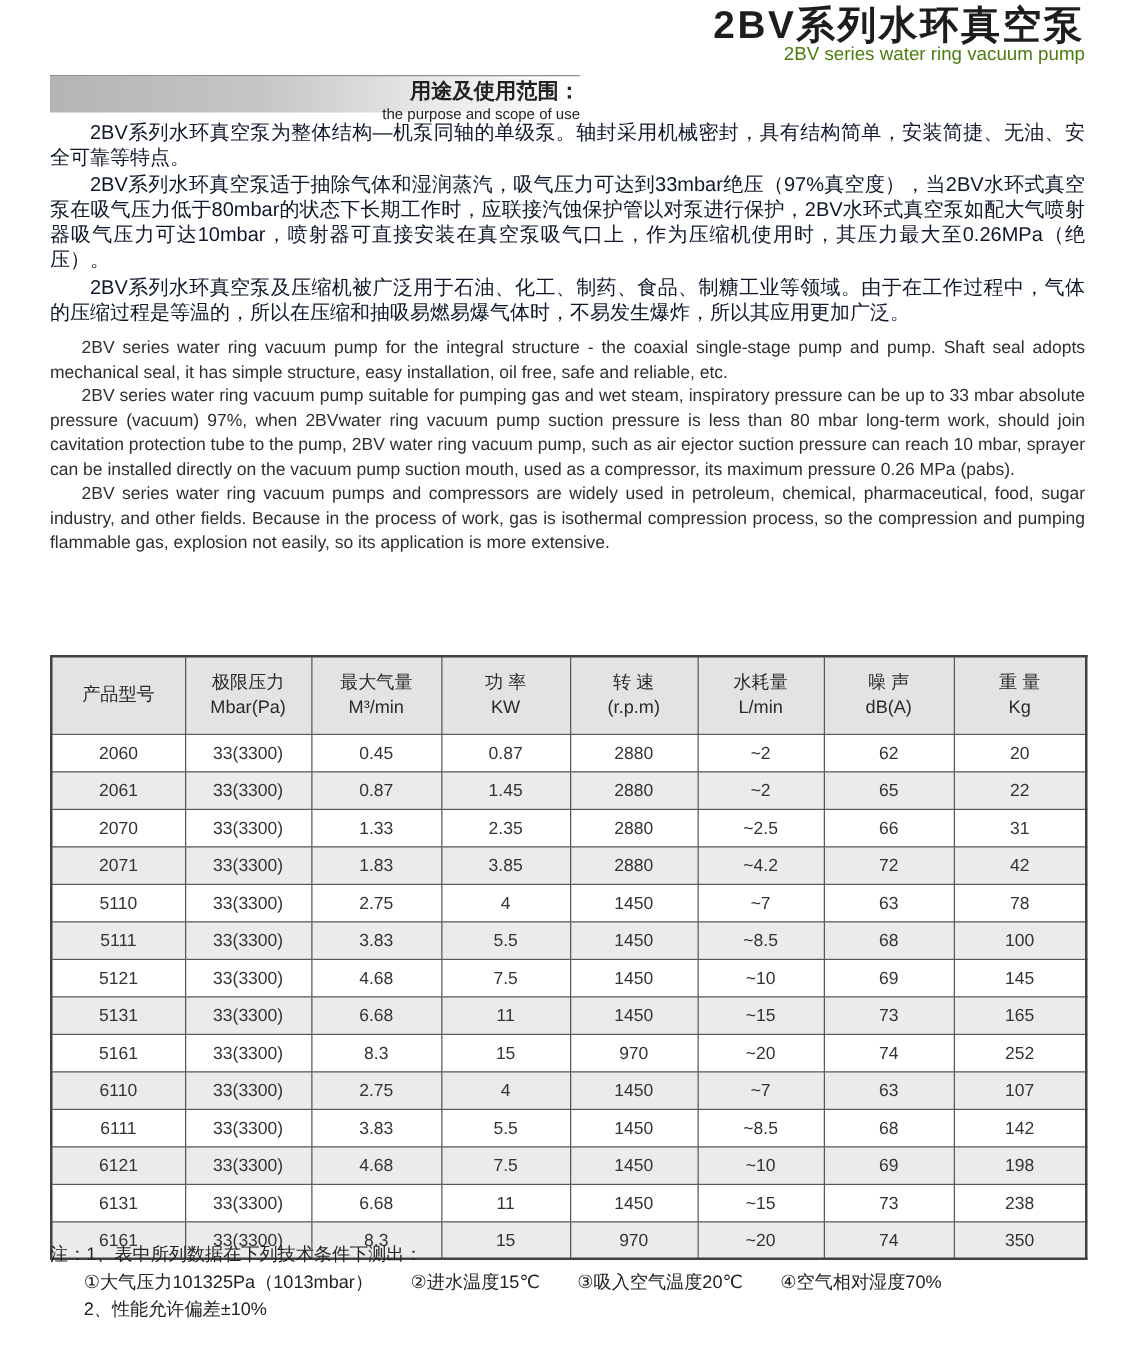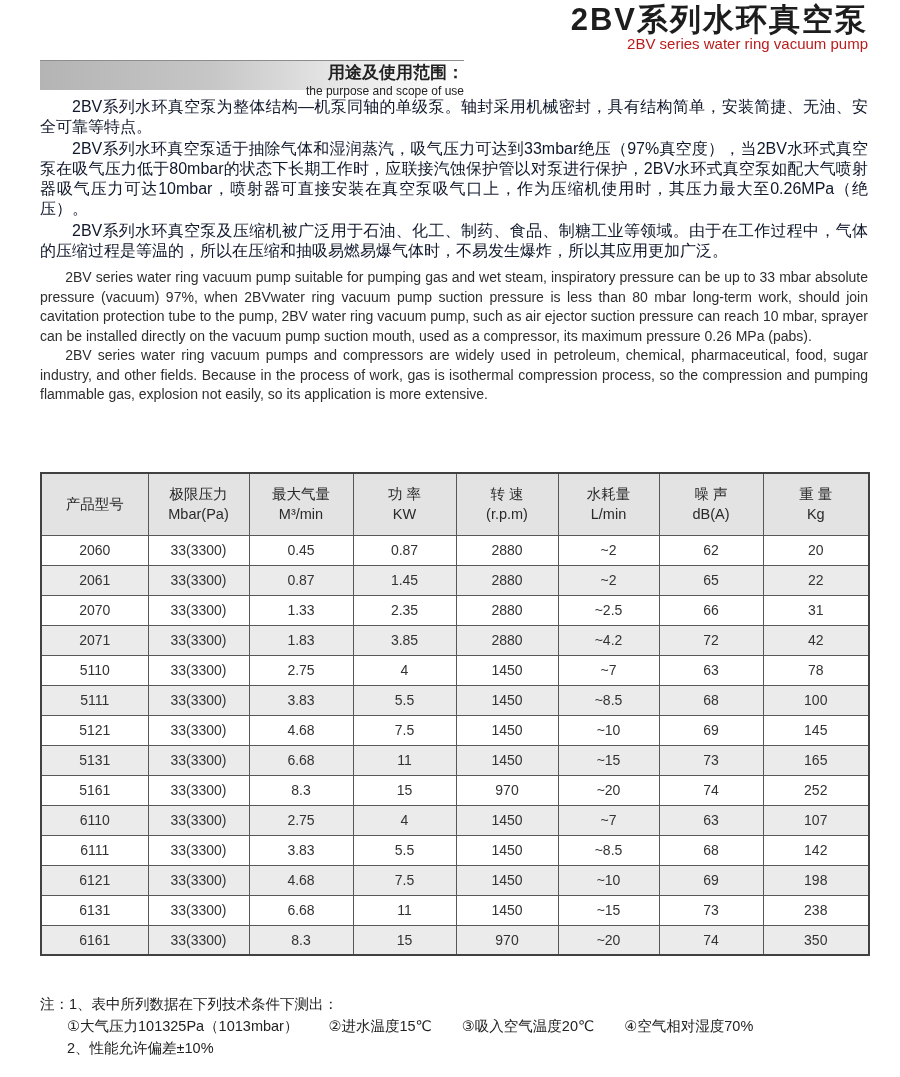--- a/index.html
+++ b/index.html
@@ -8,42 +8,42 @@
     position:relative;
     width:900px; height:1077px;
     background:#ffffff;
     font-family:"Liberation Sans","DejaVu Sans",sans-serif;
     color:#2b2b2b;
     overflow:hidden;
   }
   
   .title-block { position:absolute; top:6px; right:32px; text-align:right; }
   .title-cn { font-size:31px; font-weight:bold; letter-spacing:2px; color:#1d1d1d; line-height:28px; }
-  .title-en { font-size:15px; color:#b91c1c; line-height:19px; }
+  .title-en { font-size:15px; color:#4d7c0f; line-height:19px; }
 
   
   .section-bar {
     position:absolute; left:40px; width:424px; height:30px;
     background:linear-gradient(to right,#b4b4b4 0%,#c6c6c6 40%,#e6e6e6 70%,#ffffff 100%);
     border-top:1px solid #8d8d8d;
     display:flex; align-items:flex-end; padding-left:8px;flex-direction:column;
   }
   .bar-purpose { top:60px; }
   .bar-parameters { top:450px; }
   .section-bar .cn { font-size:17px; font-weight:bold; color:#222; }
   .section-bar .en { font-size:12px; color:#222; margin-left:8px; }
 
   
   .text-block { position:absolute; top:97px; left:40px; width:828px; height:350px; overflow:hidden; }
   .p-cn { font-size:16px; line-height:20px; text-indent:2em; text-align:justify; color:#0f172a; margin-bottom:2px; }
   .cn-group { margin-bottom:7px; }
   .p-en { font-size:14px; line-height:19.5px; text-indent:1.8em; text-align:justify; color:#2e2e2e; }
 
   
-  .table-wrap { position:absolute; top:472px; left:40px; width:736px; }
+  .table-wrap { position:absolute; top:524px; left:40px; width:736px; }
   table.params {
     width:828px; table-layout:fixed; border-collapse:collapse;
     border:2px solid #414141;
     font-size:14px; color:#333;
   }
   table.params th, table.params td { border:1px solid #585858; text-align:center; vertical-align:middle; }
   table.params thead th { height:62px; background:#e3e3e3; font-weight:normal; font-size:14.5px; line-height:20px; color:#2a2a2a; }
   table.params tbody td { height:30px; background:#ffffff; }
   table.params tbody tr.alt td { background:#ebebeb; }
 
@@ -69,20 +69,21 @@
     <span class="en">the purpose and scope of use</span>
   </div>
 
   <div class="text-block">
     <div class="cn-group">
       <p class="p-cn">2BV系列水环真空泵为整体结构—机泵同轴的单级泵。轴封采用机械密封，具有结构简单，安装简捷、无油、安全可靠等特点。</p>
       <p class="p-cn">2BV系列水环真空泵适于抽除气体和湿润蒸汽，吸气压力可达到33mbar绝压（97%真空度），当2BV水环式真空泵在吸气压力低于80mbar的状态下长期工作时，应联接汽蚀保护管以对泵进行保护，2BV水环式真空泵如配大气喷射器吸气压力可达10mbar，喷射器可直接安装在真空泵吸气口上，作为压缩机使用时，其压力最大至0.26MPa（绝压）。</p>
       <p class="p-cn">2BV系列水环真空泵及压缩机被广泛用于石油、化工、制药、食品、制糖工业等领域。由于在工作过程中，气体的压缩过程是等温的，所以在压缩和抽吸易燃易爆气体时，不易发生爆炸，所以其应用更加广泛。</p>
     </div>
     <div>
+      <p class="p-en">2BV series water ring vacuum pump for the integral structure - the coaxial single-stage pump and pump. Shaft seal adopts mechanical seal, it has simple structure, easy installation, oil free, safe and reliable, etc.</p>
       <p class="p-en">2BV series water ring vacuum pump suitable for pumping gas and wet steam, inspiratory pressure can be up to 33 mbar absolute pressure (vacuum) 97%, when 2BVwater ring vacuum pump suction pressure is less than 80 mbar long-term work, should join cavitation protection tube to the pump, 2BV water ring vacuum pump, such as air ejector suction pressure can reach 10 mbar, sprayer can be installed directly on the vacuum pump suction mouth, used as a compressor, its maximum pressure 0.26 MPa (pabs).</p>
       <p class="p-en">2BV series water ring vacuum pumps and compressors are widely used in petroleum, chemical, pharmaceutical, food, sugar industry, and other fields. Because in the process of work, gas is isothermal compression process, so the compression and pumping flammable gas, explosion not easily, so its application is more extensive.</p>
     </div>
   </div>
 
 
   <div class="table-wrap">
     <table class="params">
       <colgroup>
         <col style="width:107px">

